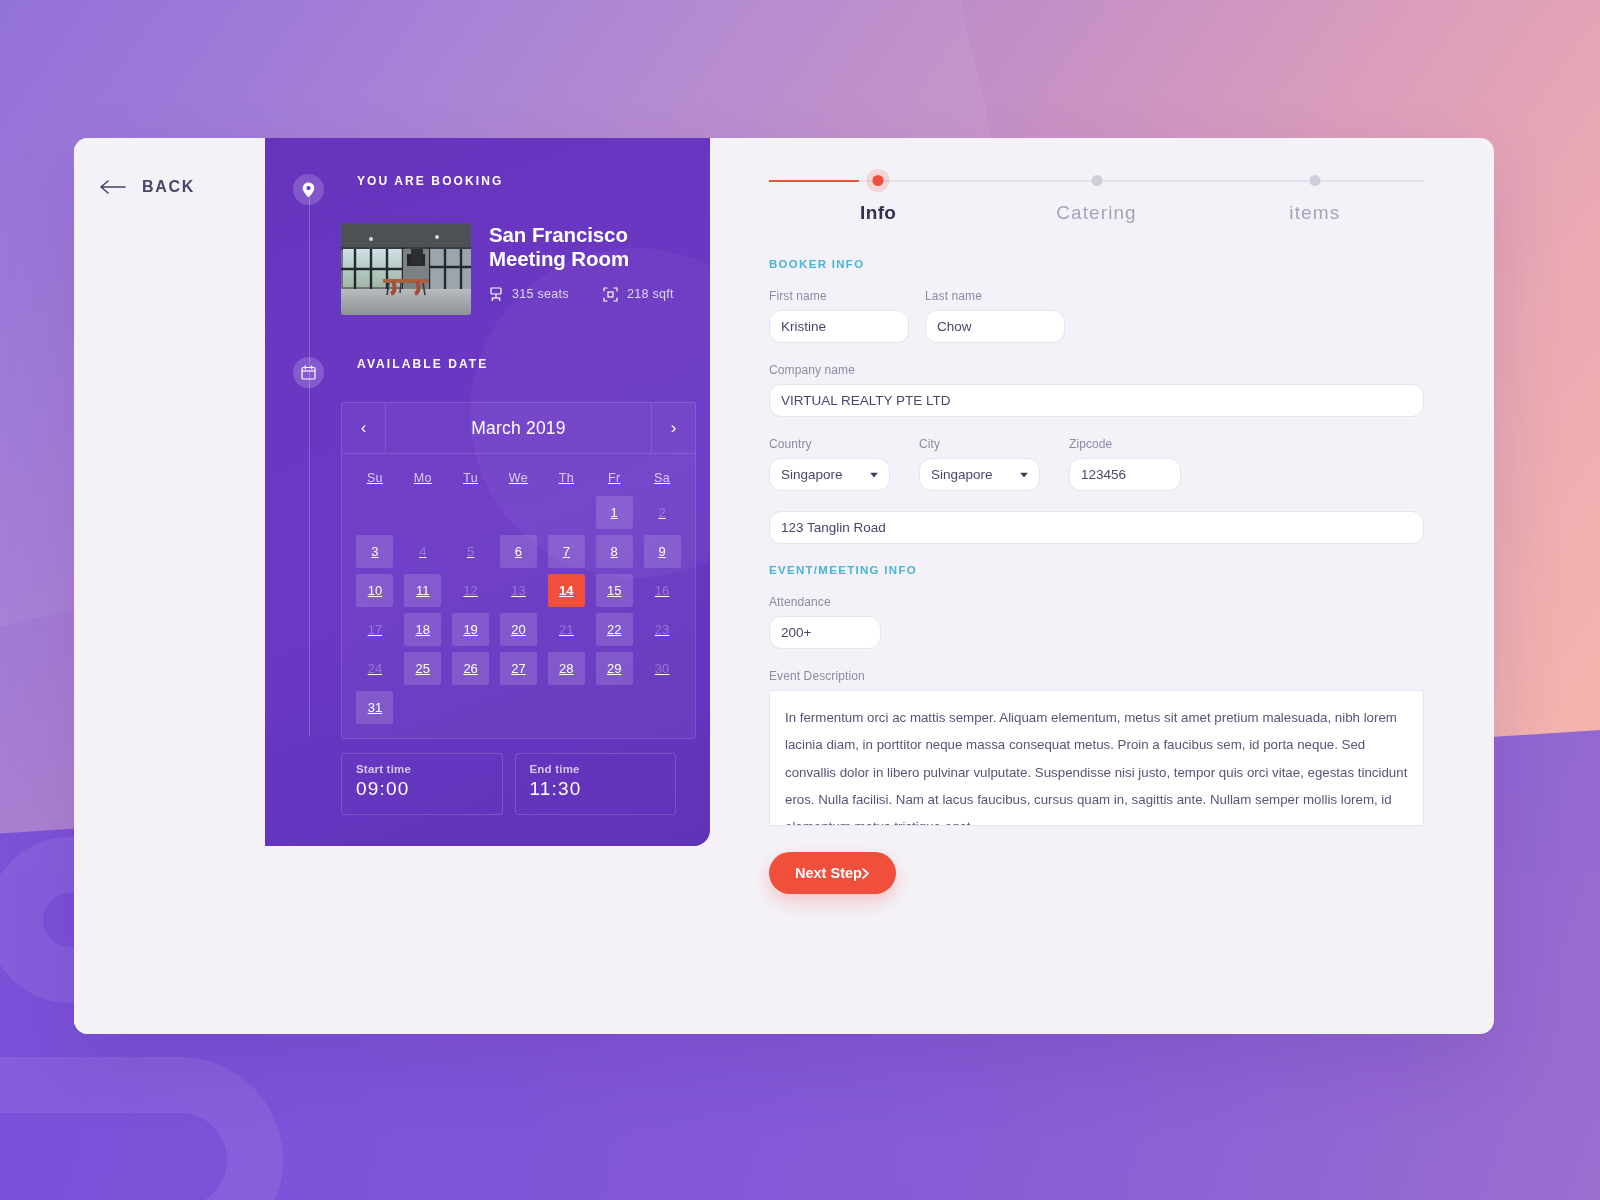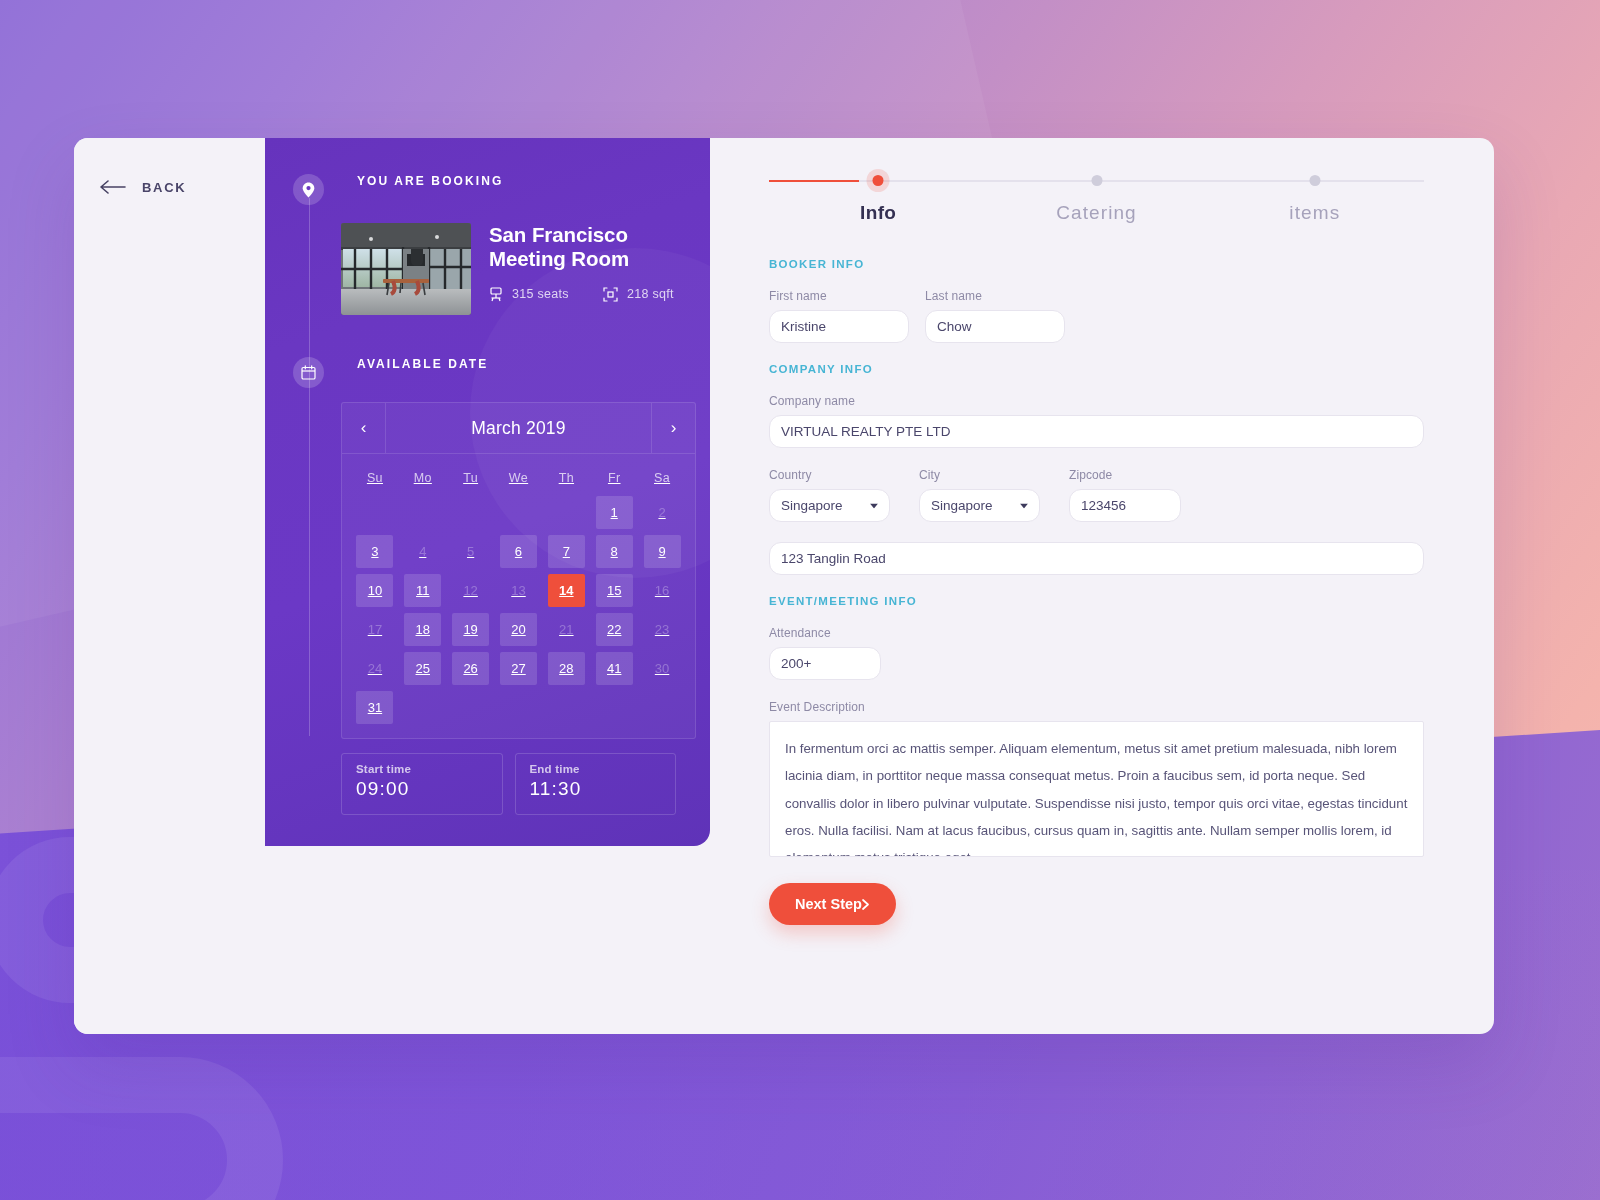--- a/index.html
+++ b/index.html
@@ -83,21 +83,21 @@
     align-items: center;
     gap: 16px;
     padding-left: 26px;
     height: 30px;
     cursor: pointer;
     background: none;
     border: none;
   }
   .back-arrow { display: block; }
   .back-label {
-    font-size: 13px;
+    font-size: 16px;
     font-weight: bold;
     letter-spacing: 1.7px;
     color: #4a4569;
   }
 
   
   .purple-card {
     width: 445px;
     flex: 0 0 445px;
     background: linear-gradient(160deg, #6633bd 0%, #6a37c2 25%, #6b38c6 55%, #5f33b8 100%);
@@ -584,21 +584,21 @@
             <div class="day avail">19</div>
             <div class="day avail">20</div>
             <div class="day dim">21</div>
             <div class="day avail">22</div>
             <div class="day dim">23</div>
             <div class="day dim">24</div>
             <div class="day avail">25</div>
             <div class="day avail">26</div>
             <div class="day avail">27</div>
             <div class="day avail">28</div>
-            <div class="day avail">41</div>
+            <div class="day avail">29</div>
             <div class="day dim">30</div>
             <div class="day avail">31</div>
             <div class="day empty"></div>
             <div class="day empty"></div>
             <div class="day empty"></div>
             <div class="day empty"></div>
             <div class="day empty"></div>
             <div class="day empty"></div>
           </div>
       </div>
@@ -644,21 +644,20 @@
         <div class="input">Kristine</div>
       </div>
       <div class="field" style="width:140px">
         <span class="field-label">Last name</span>
         <div class="input">Chow</div>
       </div>
     </div>
 
 
     
-    <div class="group-title">COMPANY INFO</div>
 
     <div class="field-row">
       <div class="field" style="width:100%">
         <span class="field-label">Company name</span>
         <div class="input">VIRTUAL REALTY PTE LTD</div>
       </div>
     </div>
 
     <div class="field-row">
       <div class="field" style="width:121px;margin-right:29px">

